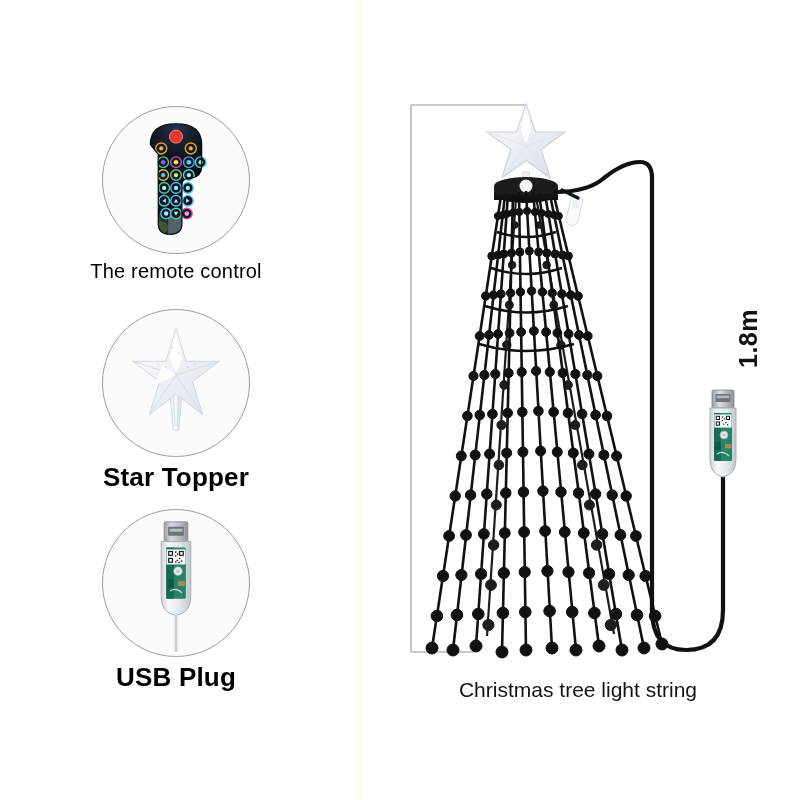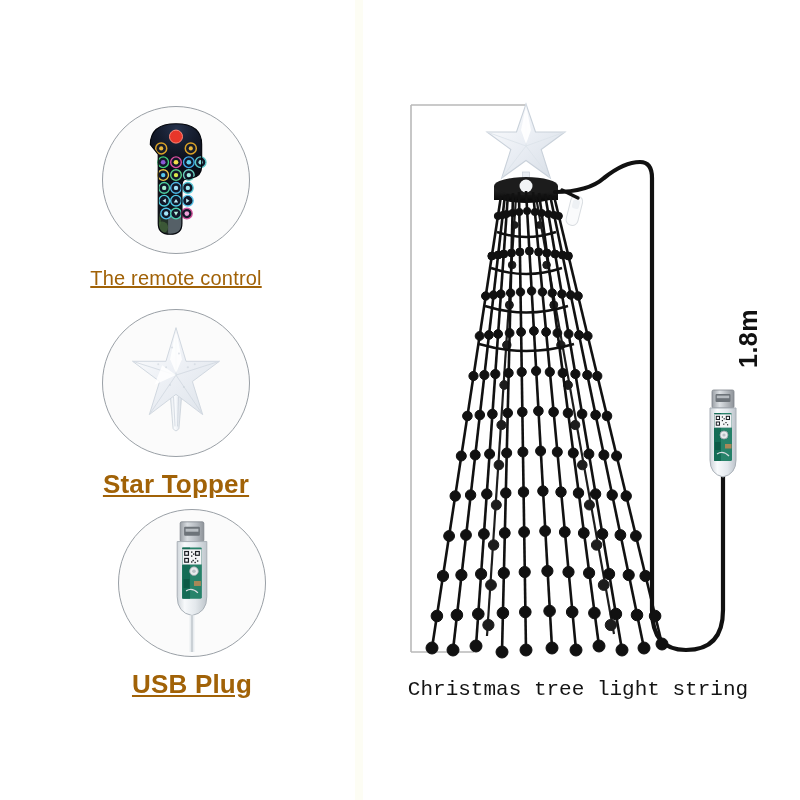--- a/index.html
+++ b/index.html
@@ -25,45 +25,44 @@
     position:relative;
     width:148px;height:148px;margin:0 auto;
     border-radius:50%;
     background:#fbfbfb;
     border:1px solid #9aa0a6;
     box-sizing:border-box;
     overflow:hidden;
   }
   .circle .art{position:absolute;left:0;top:0;width:100%;height:100%;}
   .flabel{
-    margin-top:13px;
+    margin-top:6px;
     font-size:20px;
-    color:#a16207;
+    color:#000000;
     letter-spacing:.2px;
     line-height:1.1;
-    text-decoration:underline;
   }
   .flabel.bold{font-weight:bold;font-size:26px;}
 
   
   .right-col{position:absolute;left:356px;top:0;width:444px;height:800px;}
   .main-art{position:absolute;left:0;top:0;width:444px;height:800px;}
   .dim-label{
     position:absolute;
     left:378px;top:368px;
     transform:rotate(-90deg);
     transform-origin:left top;
     font-size:25px;font-weight:bold;color:#111;
     letter-spacing:.5px;
     white-space:nowrap;
   }
   .main-caption{
     position:absolute;left:356px;top:678px;width:444px;
     text-align:center;
-    font-size:21px;color:#141414;font-family:Liberation Mono, monospace;
+    font-size:21px;color:#141414;
   }
 </style>
 </head>
 <body>
 
 <div id="page">
 
   <div class="divider"></div>
 
   <div class="left-col">
@@ -190,21 +189,21 @@
             <circle cx="68" cy="76" r="1"></circle>
               <circle cx="82" cy="78" r="1"></circle>
             <circle cx="93" cy="55" r="1"></circle>
               <circle cx="56" cy="55" r="1"></circle>
           </g>
         </svg>
       </div>
       <div class="flabel bold">Star Topper</div>
     </div>
 
-    <div class="feature" style="top:509px;padding-left:16px;">
+    <div class="feature" style="top:509px;">
       <div class="circle">
         <svg class="art" viewBox="0 0 148 148">
           <defs>
             <linearGradient id="usbmetal" x1="0" y1="0" x2="1" y2="0">
               <stop offset="0" stop-color="#9ba0a6"></stop>
               <stop offset="0.3" stop-color="#d8dce0"></stop>
               <stop offset="0.7" stop-color="#b4b9bf"></stop>
               <stop offset="1" stop-color="#8e9399"></stop>
             </linearGradient>
             <linearGradient id="usbshell" x1="0" y1="0" x2="1" y2="0">

